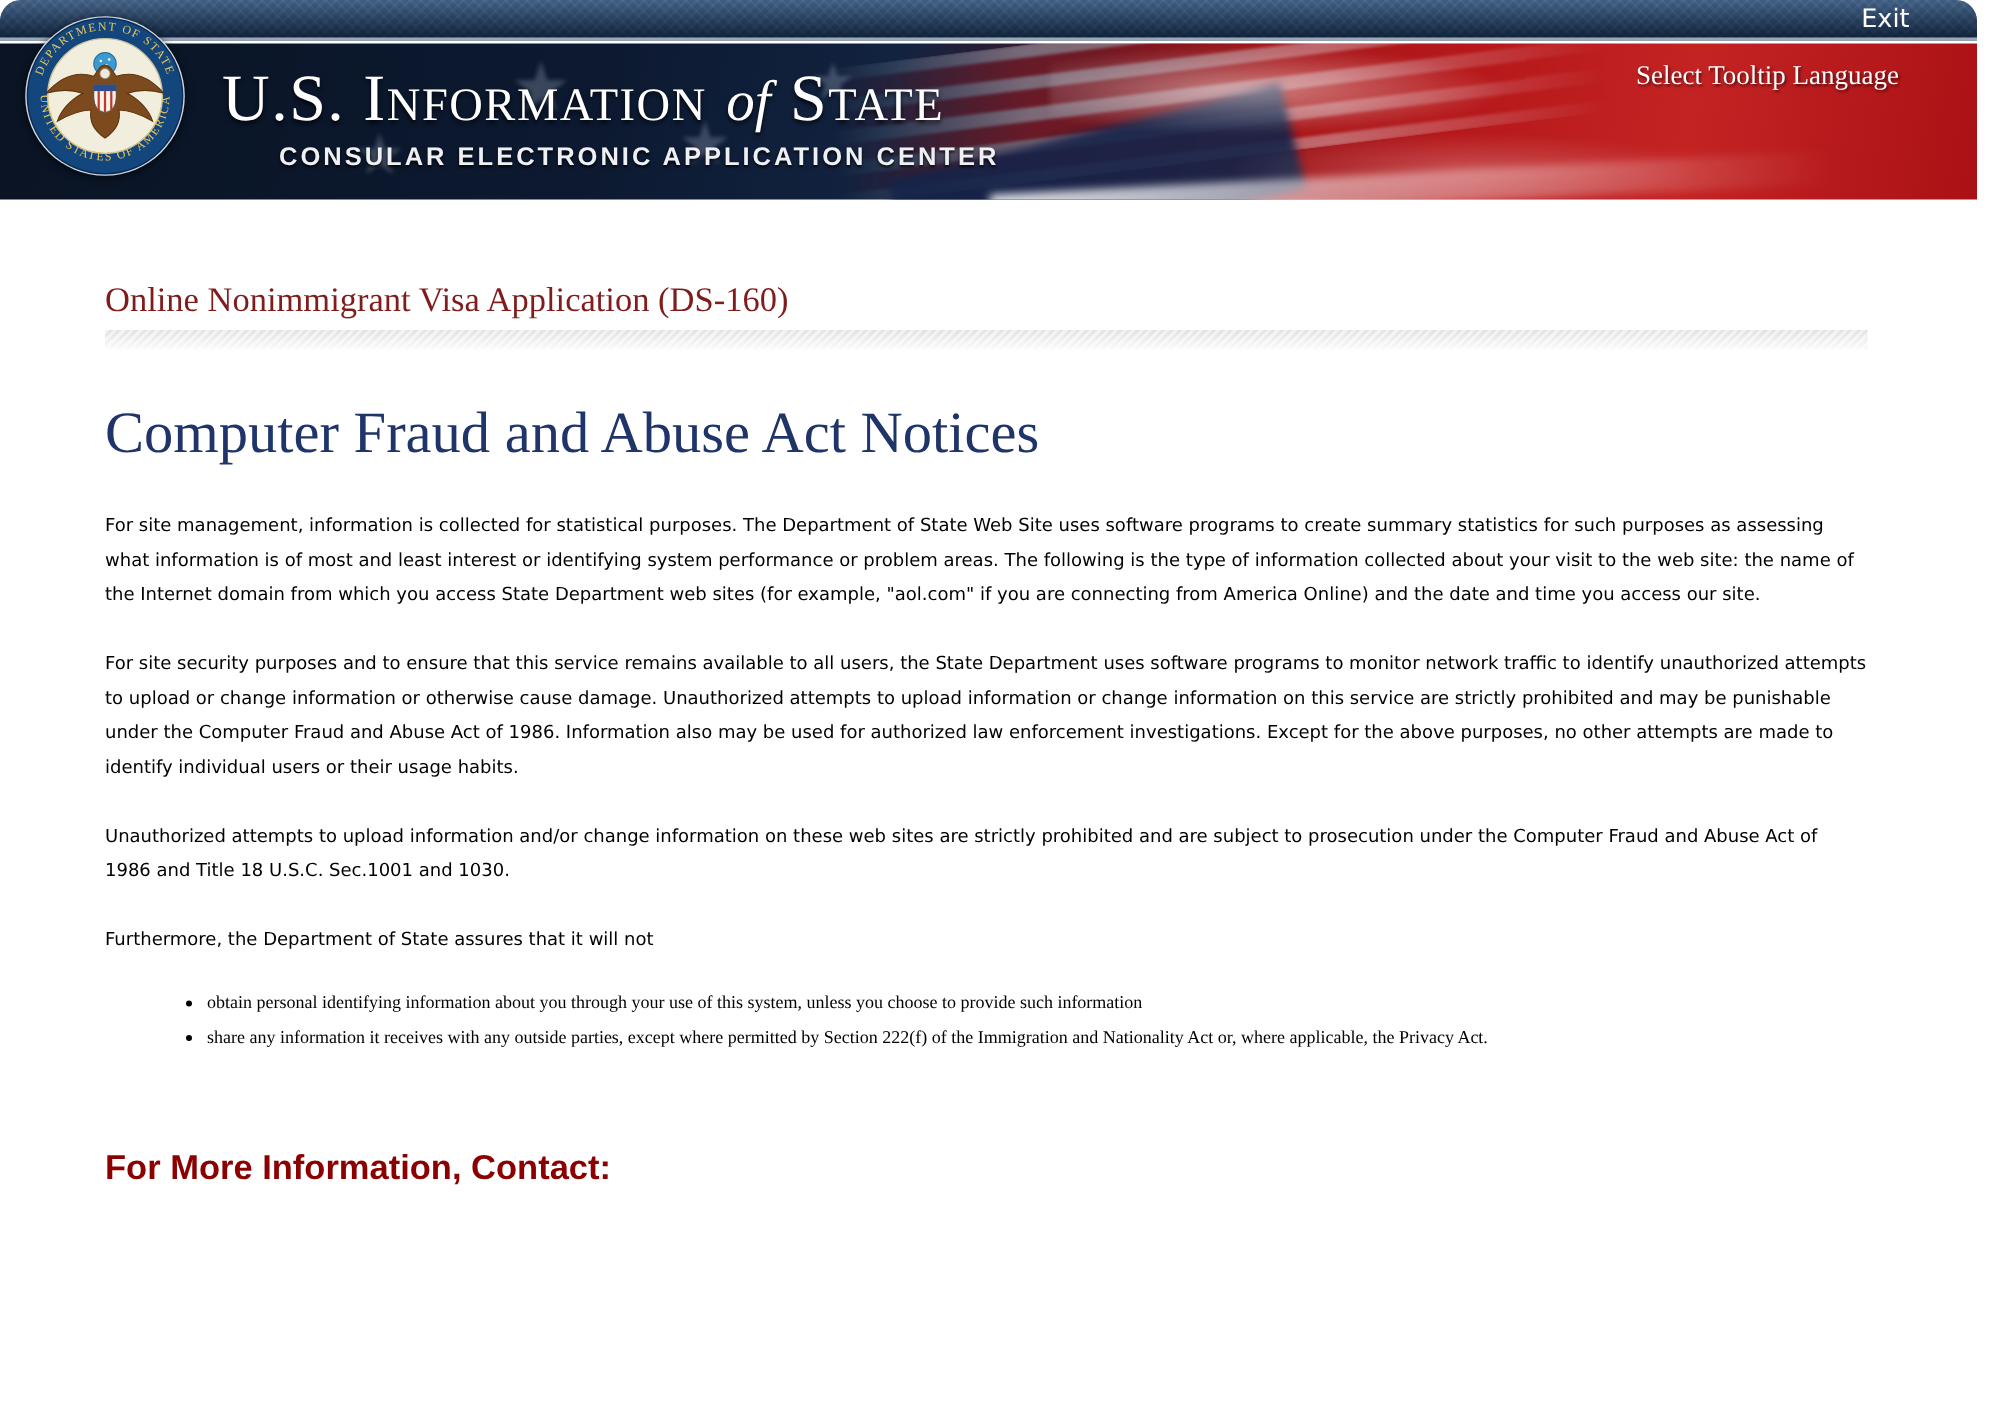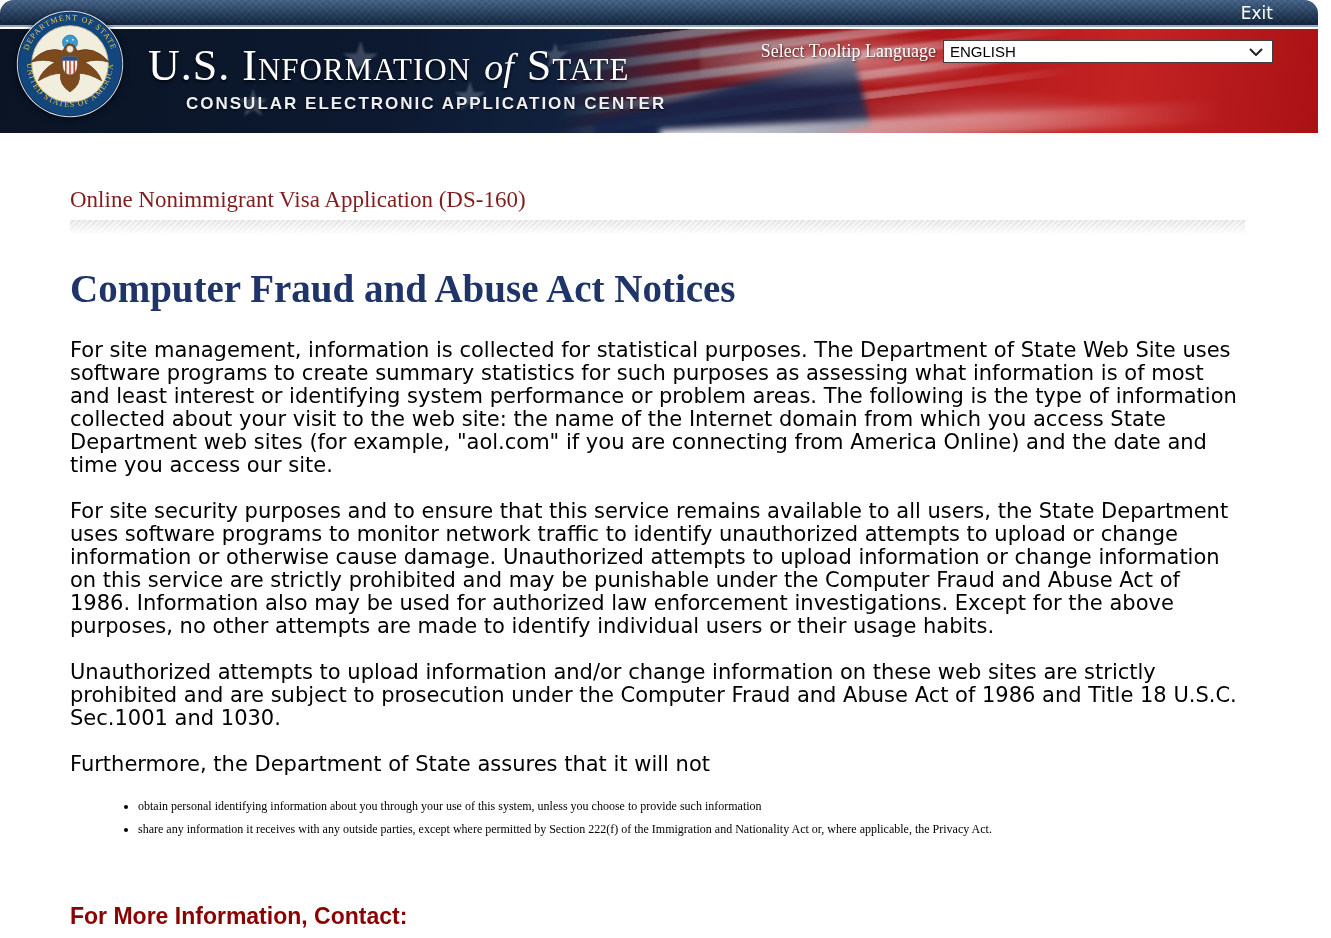--- a/index.html
+++ b/index.html
@@ -103,24 +103,24 @@
     font-family:"Liberation Serif", serif; font-weight:normal;
     font-size:23px; line-height:28px; color:#7f1d1d; margin:0 0 6px 0;
   }
   .divider {
     height:13px; margin:0 0 33px 0;
     background-image:
       repeating-linear-gradient(135deg, rgba(255,255,255,0.55) 0 2px, rgba(255,255,255,0) 2px 4px),
       linear-gradient(to bottom, #e2e2e2, #fbfbfb);
   }
   .section-title {
-    font-family:"Liberation Serif", serif; font-weight:bold;
+    font-family:"Liberation Serif", serif; font-weight:normal;
     font-size:39px; line-height:45px; color:#1f3468; margin:0 0 28px 0;
   }
-  .content p { font-size:21px; line-height:23px; margin:0 0 23px 0; color:#000; }
+  .content p { font-size:12px; line-height:23px; margin:0 0 23px 0; color:#000; }
   .content p.lead-in { margin-bottom:19px; }
   .assurances { margin:0; padding:0 0 0 68px; }
   .assurances li { font-size:12px; line-height:23px;font-family:Liberation Serif, serif; }
   .contact-heading {
     font-family:Liberation Sans, sans-serif; font-weight:bold;
     font-size:23px; line-height:26px; color:#8b0000; margin:62px 0 0 0;
   }
 </style>
 </head>
 <body>
@@ -145,26 +145,20 @@
       <div class="agency-title">
         <span>U.S. Information</span>
         <span class="of">of</span>
         <span>State</span>
       </div>
       <div class="agency-subtitle">CONSULAR ELECTRONIC APPLICATION CENTER</div>
     </div>
 
     <div class="lang">
       <span class="lang-label">Select Tooltip Language</span>
-      <div class="lang-select">
-        <span class="lang-value">ENGLISH</span>
-        <svg class="chevron" viewBox="0 0 14 8">
-          <polyline points="1,1 7,7 13,1" fill="none" stroke="#222" stroke-width="2"></polyline>
-        </svg>
-      </div>
     </div>
   </div>
 
   <svg class="seal" viewBox="0 0 120 120">
     <circle cx="60" cy="60" r="57" fill="#cfd6df"></circle>
     <circle cx="60" cy="60" r="55.5" fill="#14467e" stroke="#0a2c55" stroke-width="1"></circle>
     <circle cx="60" cy="60" r="41" fill="#f2eede" stroke="#c9bf9f" stroke-width="1"></circle>
     <defs>
       <path id="sealTopArc" d="M 13,60 A 47,47 0 0 1 107,60"></path>
       <path id="sealBottomArc" d="M 14,60 A 46,46 0 0 0 106,60"></path>

